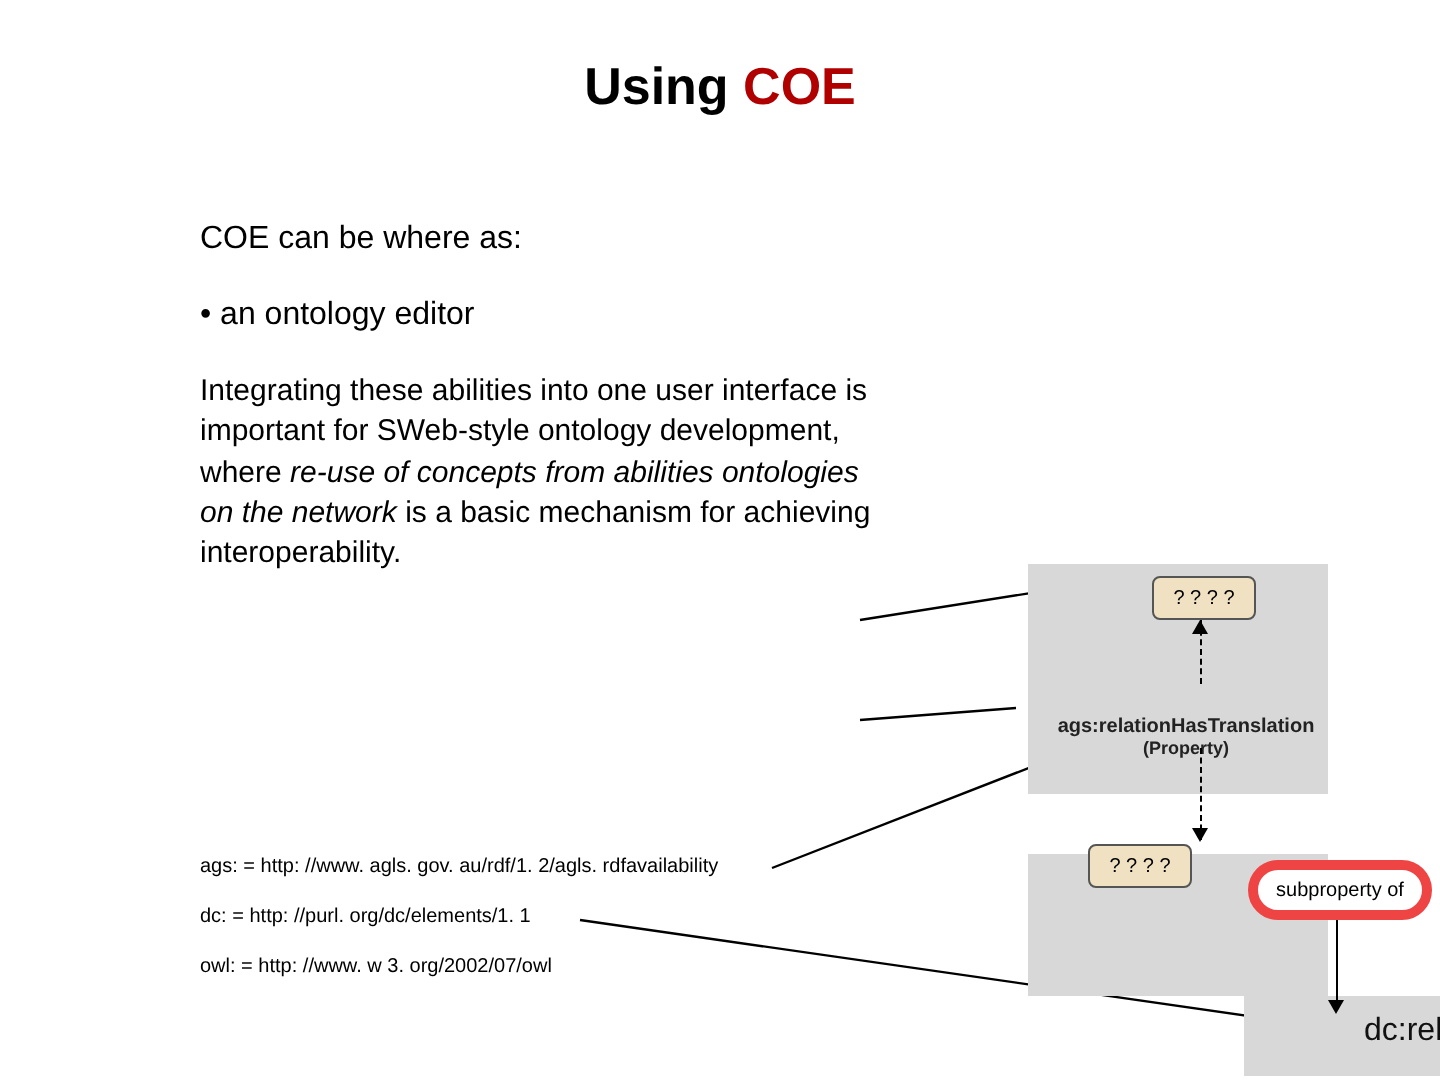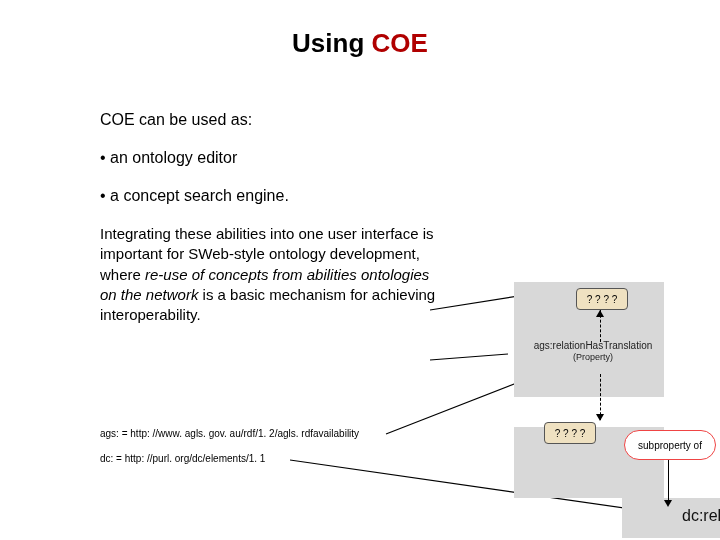--- a/index.html
+++ b/index.html
@@ -109,37 +109,38 @@
   .node-bot {
     left: 44px;
     top: 140px;
     width: 52px;
     height: 22px;
     background: #efe1c1;
   }
   .label-prop {
     position: absolute;
     left: 24px;
-    top: 58px;
+    top: 76px;
     font-size: 10px;
     color: #222;
     width: 138px;
     text-align: center;
+    font-weight: bold;
   }
   .label-prop .sub {
     font-size: 9px;
     color: #222;
   }
   .sub-ellipse {
     position: absolute;
     left: 124px;
     top: 148px;
     width: 92px;
     height: 30px;
-    border: 1px solid #ef4444;
+    border: 5px solid #ef4444;
     border-radius: 16px;
     background: #fff;
     font-size: 10px;
     display: flex;
     align-items: center;
     justify-content: center;
     box-sizing: border-box;
   }
   .dcrel {
     position: absolute;
@@ -185,33 +186,33 @@
 </head>
 <body>
 
 <div class="slide">
 
   <div class="title">
     <span>Using </span><span class="coe">COE</span>
   </div>
 
   <div class="body-left">
-    <p>COE can be used as:</p>
+    <p>COE can be where as:</p>
     <div class="bullets">
       <p>• an ontology editor</p>
-      <p>• a concept search engine.</p>
     </div>
     <p class="integ">
       <span>Integrating these abilities into one user interface is important for SWeb-style ontology development, where </span><em>re-use of concepts from abilities ontologies on the network</em><span> is a basic mechanism for achieving interoperability.</span>
     </p>
   </div>
 
   <div class="prefixes">
     <p>ags: = http: //www. agls. gov. au/rdf/1. 2/agls. rdfavailability</p>
     <p>dc: = http: //purl. org/dc/elements/1. 1</p>
+    <p>owl: = http: //www. w 3. org/2002/07/owl</p>
   </div>
 
   <svg class="lead-svg" viewBox="0 0 720 540">
     <line x1="430" y1="310" x2="544" y2="292" stroke="#000" stroke-width="1.2"></line>
     <line x1="430" y1="360" x2="508" y2="354" stroke="#000" stroke-width="1.2"></line>
     <line x1="386" y1="434" x2="540" y2="374" stroke="#000" stroke-width="1.2"></line>
     <line x1="290" y1="460" x2="666" y2="514" stroke="#000" stroke-width="1.2"></line>
   </svg>
 
   <div class="diagram">

